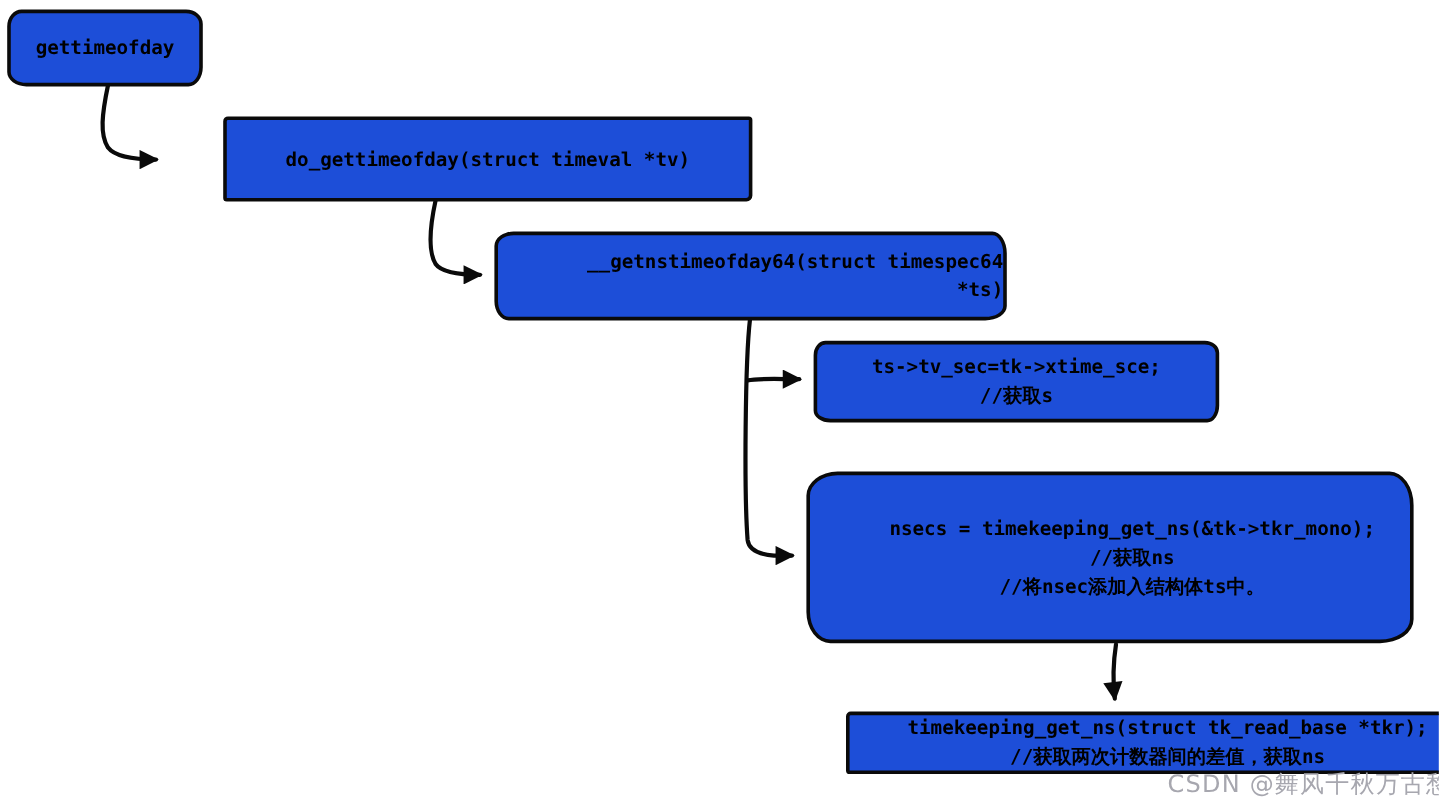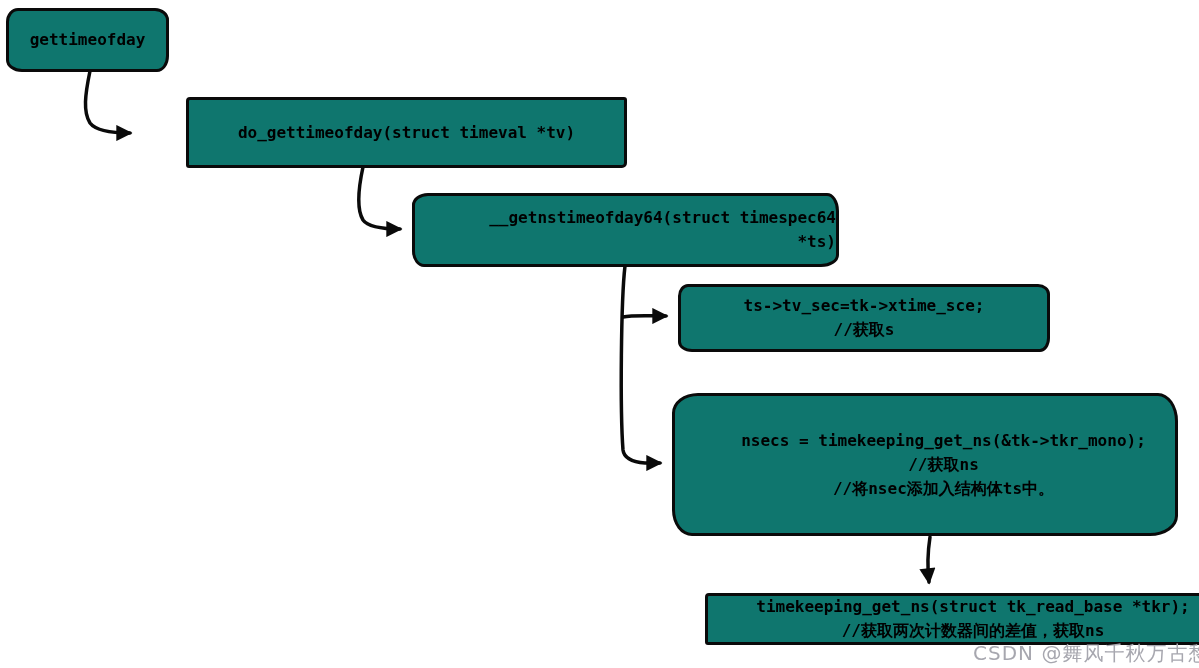--- a/index.html
+++ b/index.html
@@ -3,37 +3,37 @@
 <meta charset="utf-8">
 <style>
   * { margin:0; padding:0; box-sizing:border-box; }
   html,body { background:#ffffff; }
   body {
     width:1199px; height:668px; position:relative; overflow:hidden;
     font-family:"DejaVu Sans Mono","DejaVu Sans",monospace;
   }
   .edges-layer { position:absolute; left:0; top:0; width:1199px; height:668px; }
   .node {
-    position:absolute; background:#0f766e; border:3.5px solid #0a0a0a;
+    position:absolute; background:#1d4ed8; border:3.5px solid #0a0a0a;
     display:flex; flex-direction:column; justify-content:center; align-items:center;
     text-align:center; color:#000; font-size:16px; font-weight:600; line-height:24px;
     white-space:nowrap;
   }
   .node .code-line { font-family:"DejaVu Sans Mono","DejaVu Sans",monospace; }
   
   .r-small  { border-radius:12px 14px 12px 16px / 14px 12px 16px 12px; }
   .r-rect   { border-radius:4px 3px 5px 3px;margin-left:44px; }
   .r-mid    { border-radius:16px 12px 18px 12px / 12px 18px 12px 16px;align-items:flex-end; }
   .r-mid2   { border-radius:10px 12px 10px 14px / 12px 10px 14px 10px; }
   .r-big    { border-radius:26px 20px 28px 20px / 20px 28px 20px 26px; }
 
   .node-gettimeofday      { left:6px;   top:8px;   width:163px; height:64px; }
   .node-do-gettimeofday   { left:142px; top:97px;  width:441px; height:71px; }
   .node-getnstimeofday64  { left:412px; top:193px; width:427px; height:74px; }
-  .node-get-sec           { left:678px; top:284px; width:372px; height:68px; }
+  .node-get-sec           { left:678px; top:284px; width:338px; height:68px; }
   .node-get-nsec          { left:672px; top:393px; width:506px; height:143px; line-height:24px;padding-left:37px; }
   .node-timekeeping-getns { left:661px; top:593px; width:536px; height:52px;text-align:center; }
 
   .watermark {
     position:absolute; left:973px; top:640px;
     font-family:"DejaVu Sans",sans-serif; font-size:20px; letter-spacing:1px;
     color:#a7a7af; white-space:nowrap; z-index:5;
   }
 </style>
 </head>

